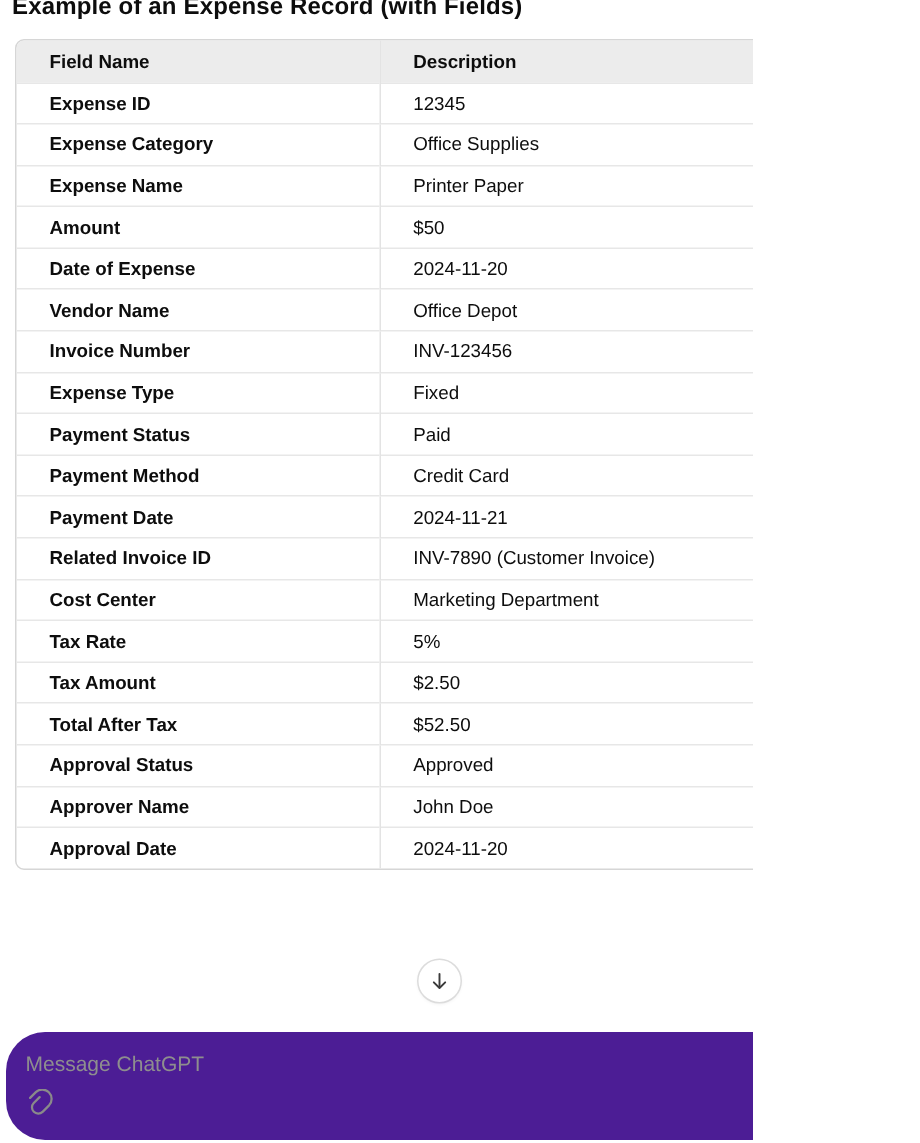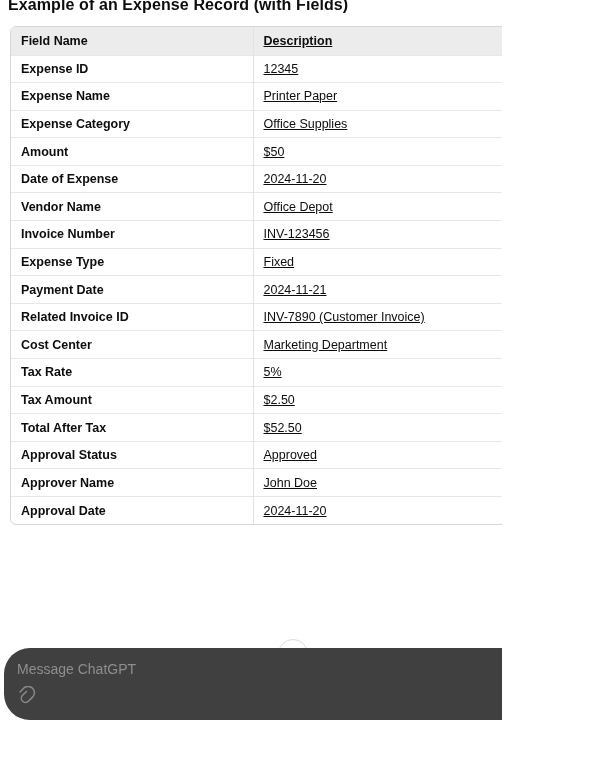--- a/index.html
+++ b/index.html
@@ -10,37 +10,37 @@
   
   .title { position:absolute; left:8px; top:-4px; font-size:16px; font-weight:700;
     letter-spacing:.1px; color:#0d0d0d; white-space:nowrap; }
 
   
   .table-wrap { position:absolute; left:10px; top:26px; width:593px;
     border:1px solid #d6d6d6; border-radius:6px; overflow:hidden; background:#fff; }
   table { width:100%; border-collapse:collapse; table-layout:fixed;
     font-size:12.5px; color:#0d0d0d; }
   col.c1 { width:242px; }
-  th, td { text-align:left; padding:0 10px; height:27.6px; vertical-align:middle;
+  th, td { text-align:left; padding:0 22px; height:27.6px; vertical-align:middle;
     overflow:hidden; white-space:nowrap; }
   thead th { background:#ececec; font-weight:600; height:28px; font-size:12.5px; }
-  th + th, td + td { border-left:1px solid #e3e3e3;text-decoration:underline; }
+  th + th, td + td { border-left:1px solid #e3e3e3; }
   tbody td { border-top:1px solid #e7e7e7; }
   tbody td:first-child { font-weight:700; }
 
   
   .scroll-btn { position:absolute; left:278px; top:639px; width:30px; height:30px;
     border-radius:50%; background:#ffffff; border:1px solid #dcdcdc;
     display:flex; align-items:center; justify-content:center; cursor:pointer;
     box-shadow:0 1px 2px rgba(0,0,0,.04); }
   .scroll-btn svg { display:block; }
 
   
-  .composer { position:absolute; left:4px; top:648px; width:605px; height:72px;
-    background:#404040; border-radius:26px; }
+  .composer { position:absolute; left:4px; top:688px; width:605px; height:72px;
+    background:#4c1d95; border-radius:26px; }
   .composer-input { position:absolute; left:13px; top:11px; right:60px; height:20px;
     font-size:14px; color:#8e8e8e; line-height:20px; cursor:text; }
   .attach-btn { position:absolute; left:8px; bottom:8px; width:28px; height:28px;
     display:flex; align-items:center; justify-content:center; border-radius:50%;
     cursor:pointer; }
   .send-btn { position:absolute; right:14px; bottom:5px; width:28px; height:28px;
     border-radius:50%; background:#d7d7d7; display:flex; align-items:center;
     justify-content:center; cursor:pointer; }
 </style>
 </head>
@@ -61,46 +61,54 @@
           <th>Field Name</th>
           <th>Description</th>
         </tr>
       </thead>
       <tbody>
           <tr>
             <td>Expense ID</td>
             <td>12345</td>
           </tr>
           <tr>
+            <td>Expense Category</td>
+            <td>Office Supplies</td>
+          </tr>
+          <tr>
             <td>Expense Name</td>
             <td>Printer Paper</td>
-          </tr>
-          <tr>
-            <td>Expense Category</td>
-            <td>Office Supplies</td>
           </tr>
           <tr>
             <td>Amount</td>
             <td>$50</td>
           </tr>
           <tr>
             <td>Date of Expense</td>
             <td>2024-11-20</td>
           </tr>
           <tr>
             <td>Vendor Name</td>
             <td>Office Depot</td>
           </tr>
           <tr>
             <td>Invoice Number</td>
             <td>INV-123456</td>
           </tr>
           <tr>
             <td>Expense Type</td>
             <td>Fixed</td>
+          </tr>
+          <tr>
+            <td>Payment Status</td>
+            <td>Paid</td>
+          </tr>
+          <tr>
+            <td>Payment Method</td>
+            <td>Credit Card</td>
           </tr>
           <tr>
             <td>Payment Date</td>
             <td>2024-11-21</td>
           </tr>
           <tr>
             <td>Related Invoice ID</td>
             <td>INV-7890 (Customer Invoice)</td>
           </tr>
           <tr>

